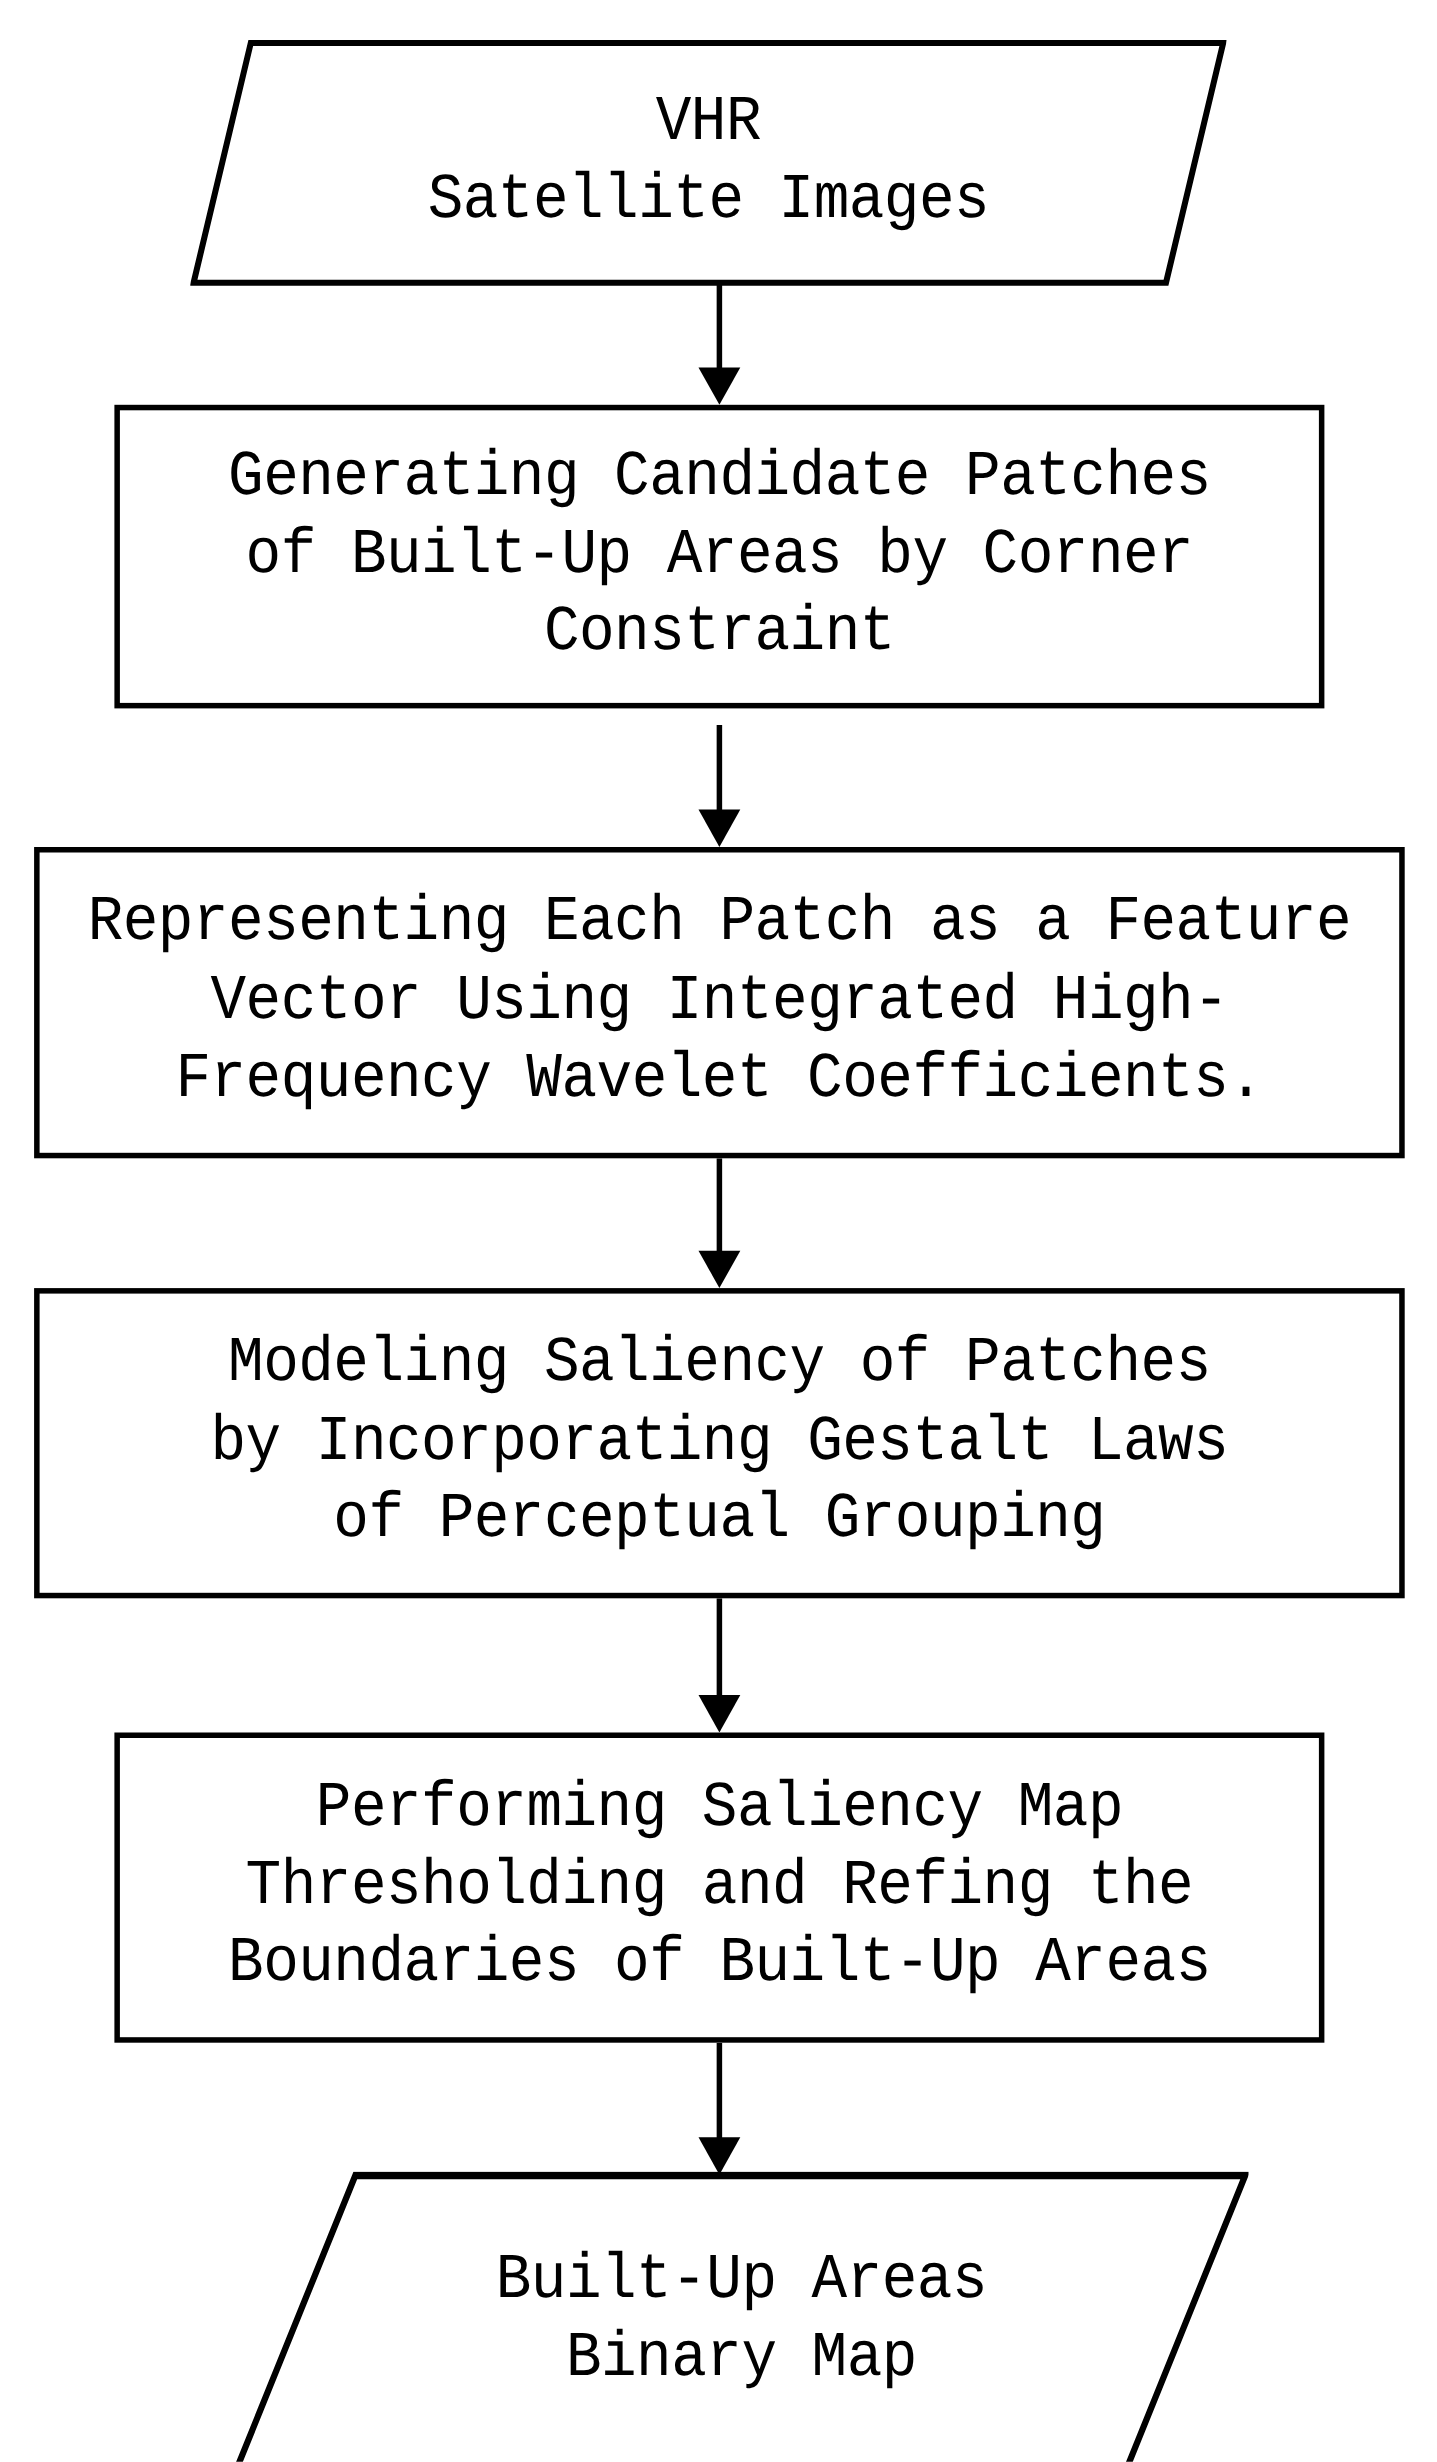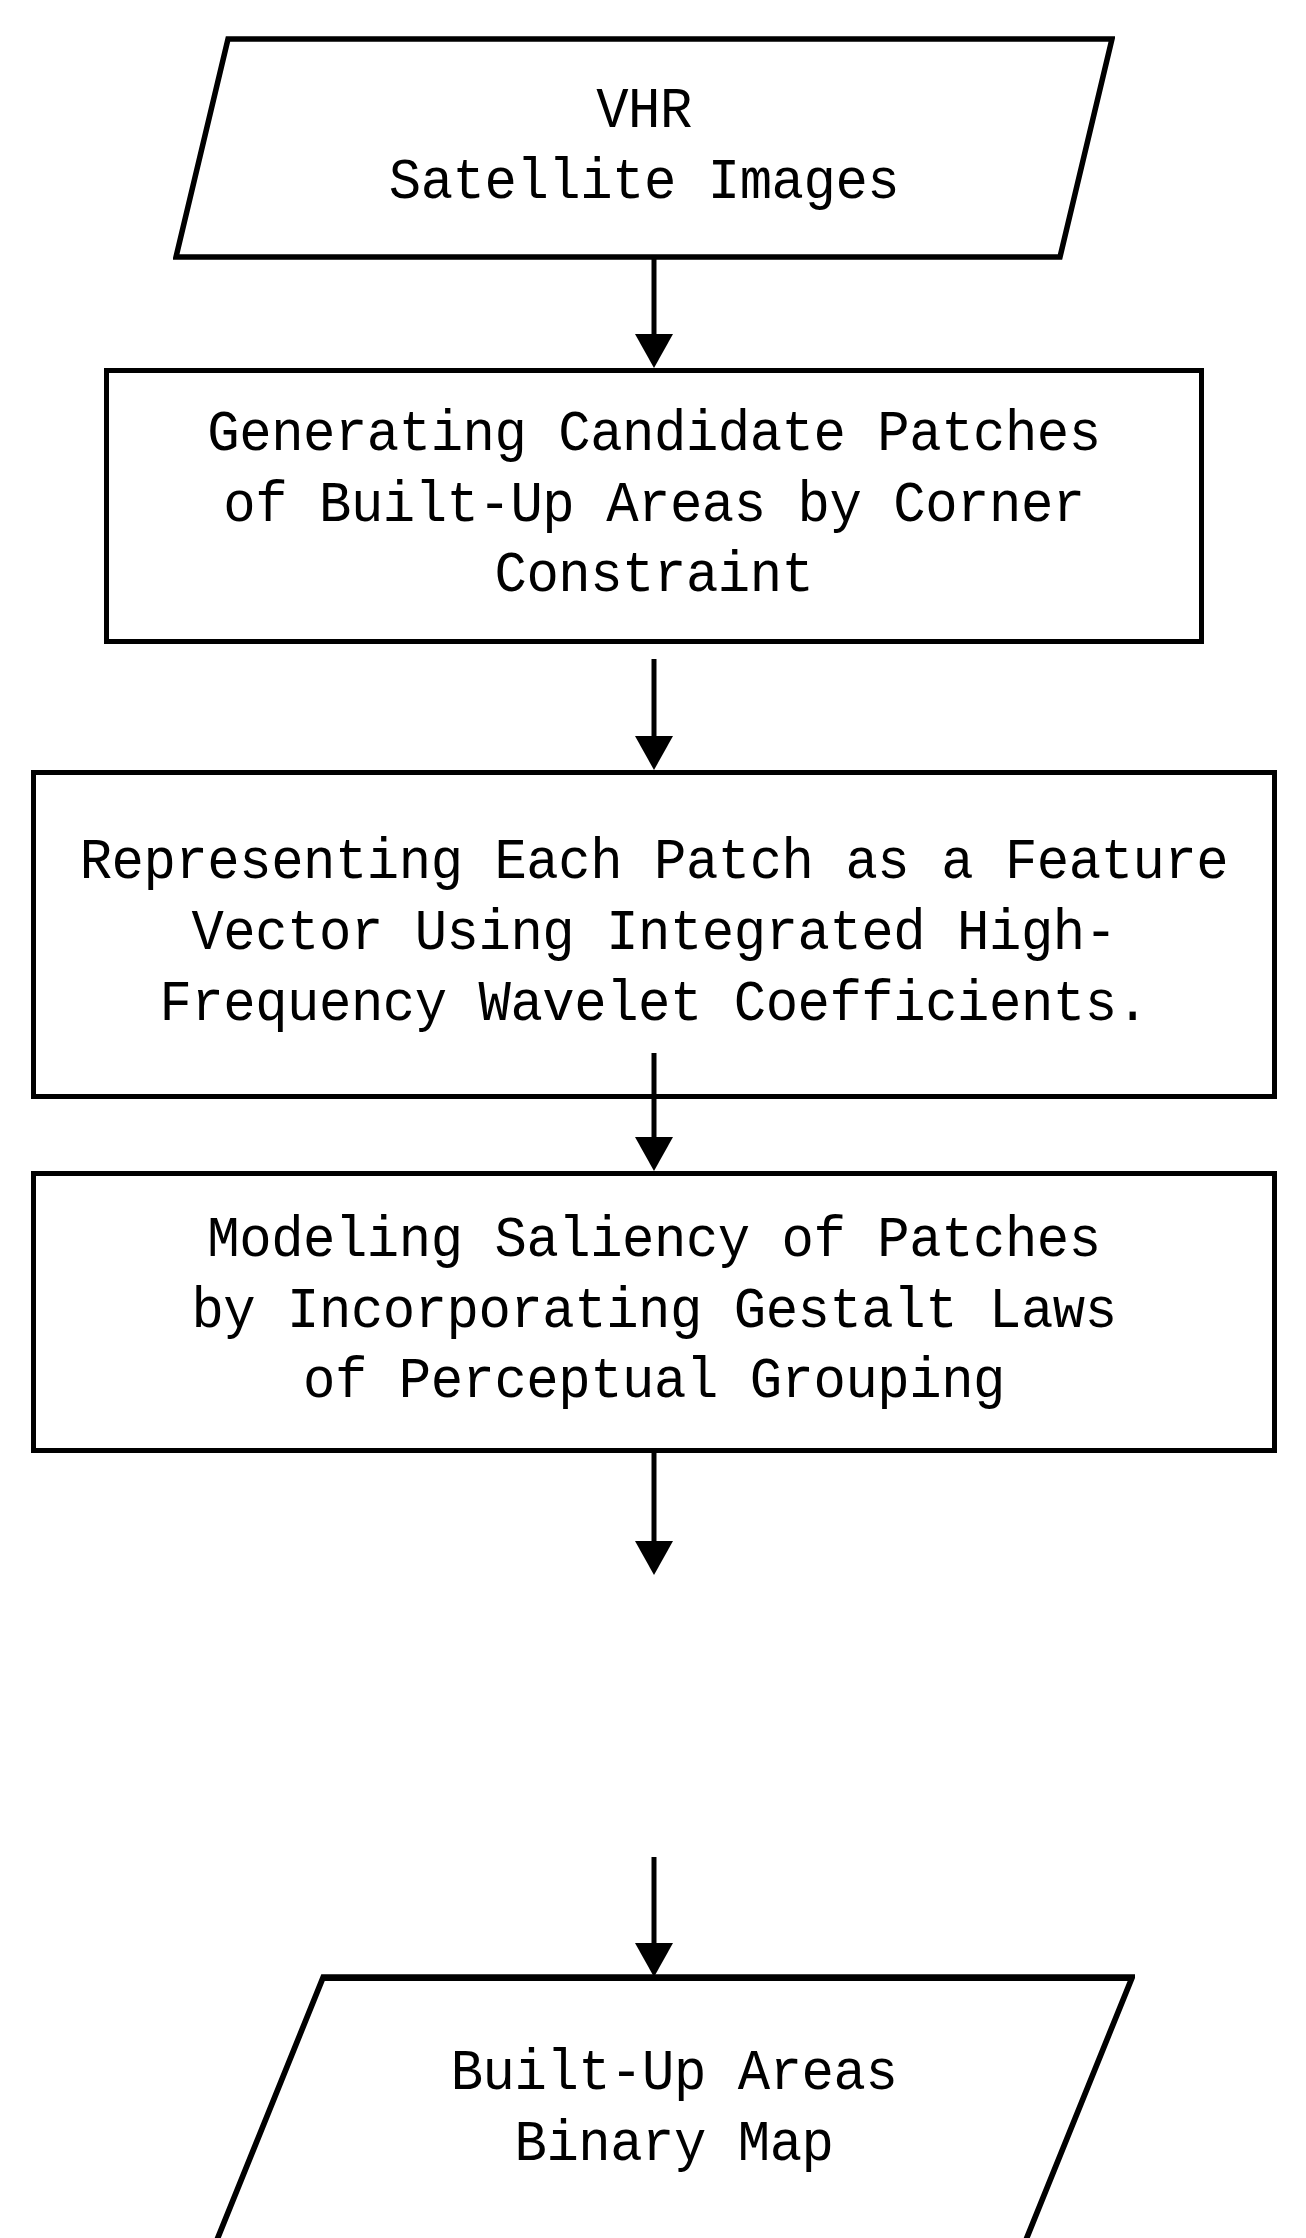--- a/index.html
+++ b/index.html
@@ -95,21 +95,21 @@
 Constraint</span>
   </div>
 
   <div class="connector" style="left:630px; top:659px; width:48px; height:113px;">
     <svg width="48" height="113" viewBox="0 0 48 113">
       <line x1="24" y1="0" x2="24" y2="83" stroke="#000000" stroke-width="5"></line>
       <polygon points="5,77 43,77 24,111" fill="#000000"></polygon>
     </svg>
   </div>
 
-  <div class="node process-box" style="left:31px; top:770px; width:1246px; height:329px;">
+  <div class="node process-box" style="left:31px; top:770px; width:1246px; height:283px;">
     <span class="node-text">Representing Each Patch as a Feature
 Vector Using Integrated High-
 Frequency Wavelet Coefficients.</span>
   </div>
 
   <div class="connector" style="left:630px; top:1053px; width:48px; height:120px;">
     <svg width="48" height="120" viewBox="0 0 48 120">
       <line x1="24" y1="0" x2="24" y2="90" stroke="#000000" stroke-width="5"></line>
       <polygon points="5,84 43,84 24,118" fill="#000000"></polygon>
     </svg>
@@ -121,20 +121,25 @@
 of Perceptual Grouping</span>
   </div>
 
   <div class="connector" style="left:630px; top:1453px; width:48px; height:124px;">
     <svg width="48" height="124" viewBox="0 0 48 124">
       <line x1="24" y1="0" x2="24" y2="94" stroke="#000000" stroke-width="5"></line>
       <polygon points="5,88 43,88 24,122" fill="#000000"></polygon>
     </svg>
   </div>
 
+  <div class="node process-box" style="left:104px; top:1575px; width:1100px; height:282px;">
+    <span class="node-text">Performing Saliency Map
+Thresholding and Refing the
+Boundaries of Built-Up Areas</span>
+  </div>
 
   <div class="connector" style="left:630px; top:1857px; width:48px; height:122px;">
     <svg width="48" height="122" viewBox="0 0 48 122">
       <line x1="24" y1="0" x2="24" y2="92" stroke="#000000" stroke-width="5"></line>
       <polygon points="5,86 43,86 24,120" fill="#000000"></polygon>
     </svg>
   </div>
 
   <div class="node data-node" style="left:213px; top:1974px; width:922px; height:272px;">
     <svg class="para-shape" viewBox="0 0 922 220" preserveAspectRatio="none">

